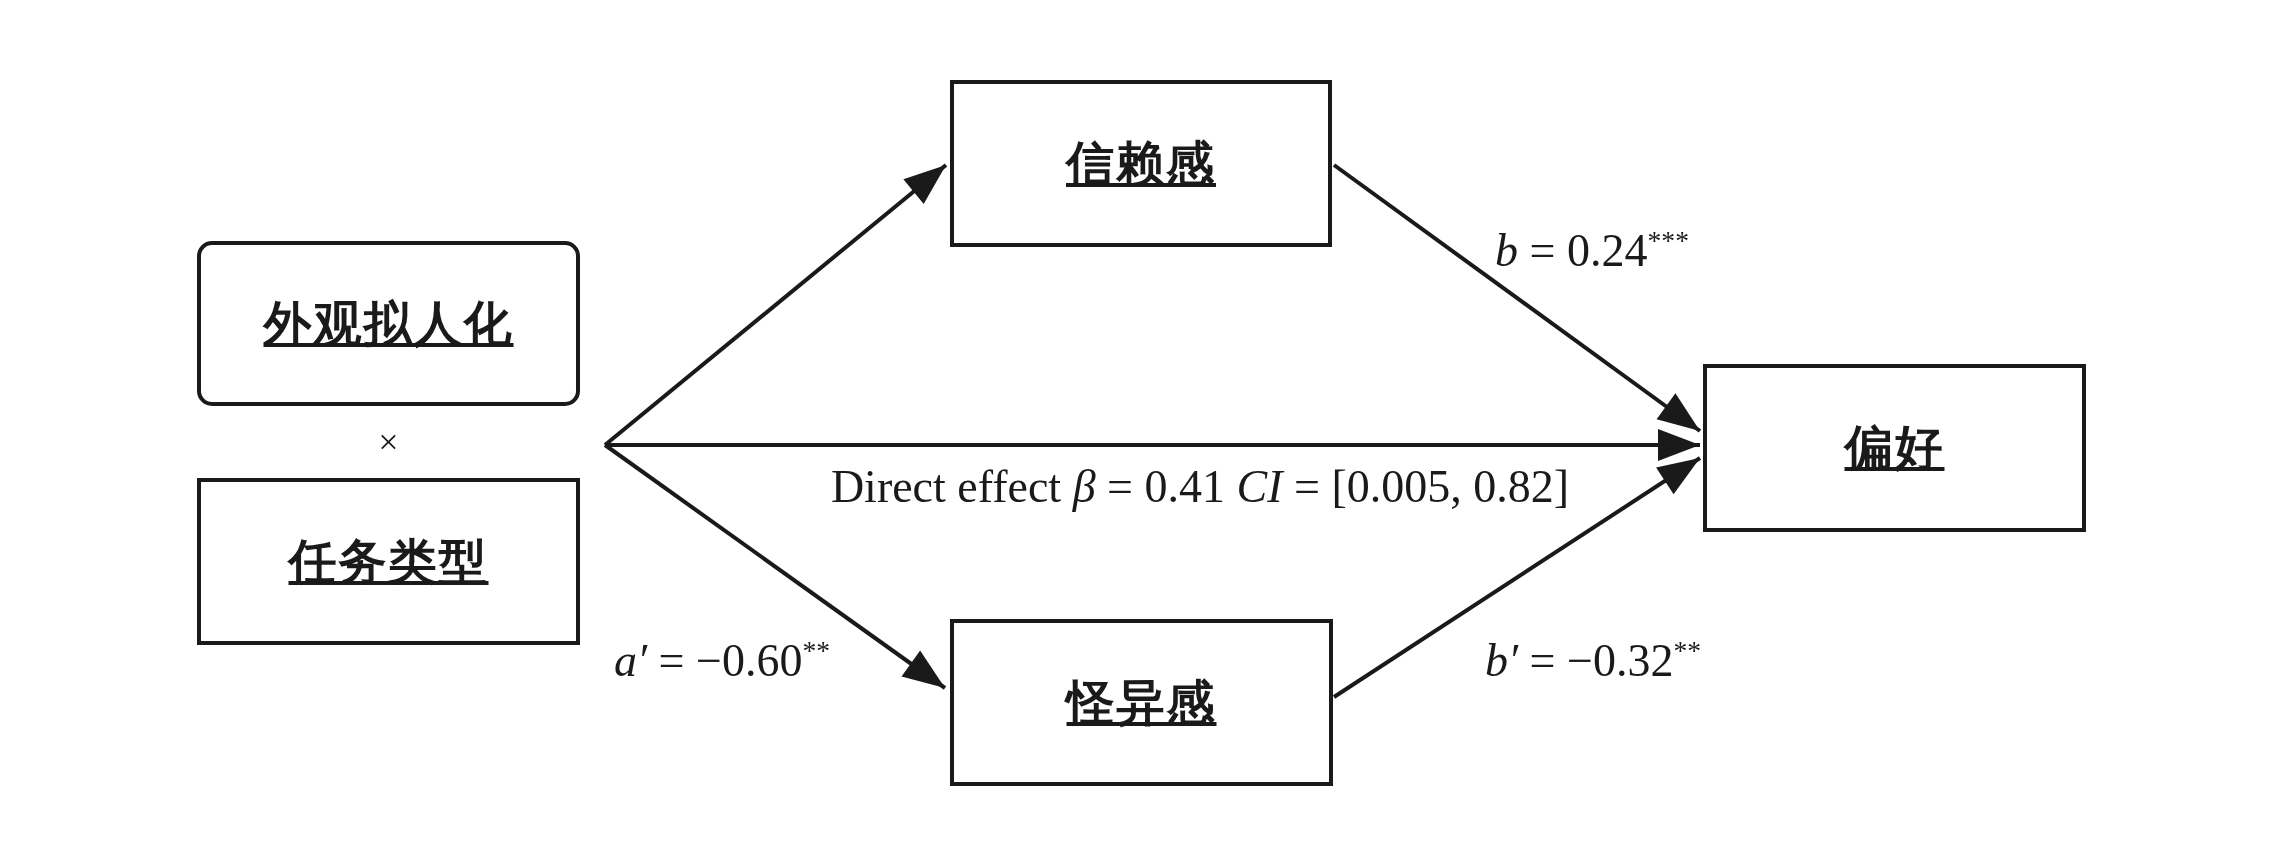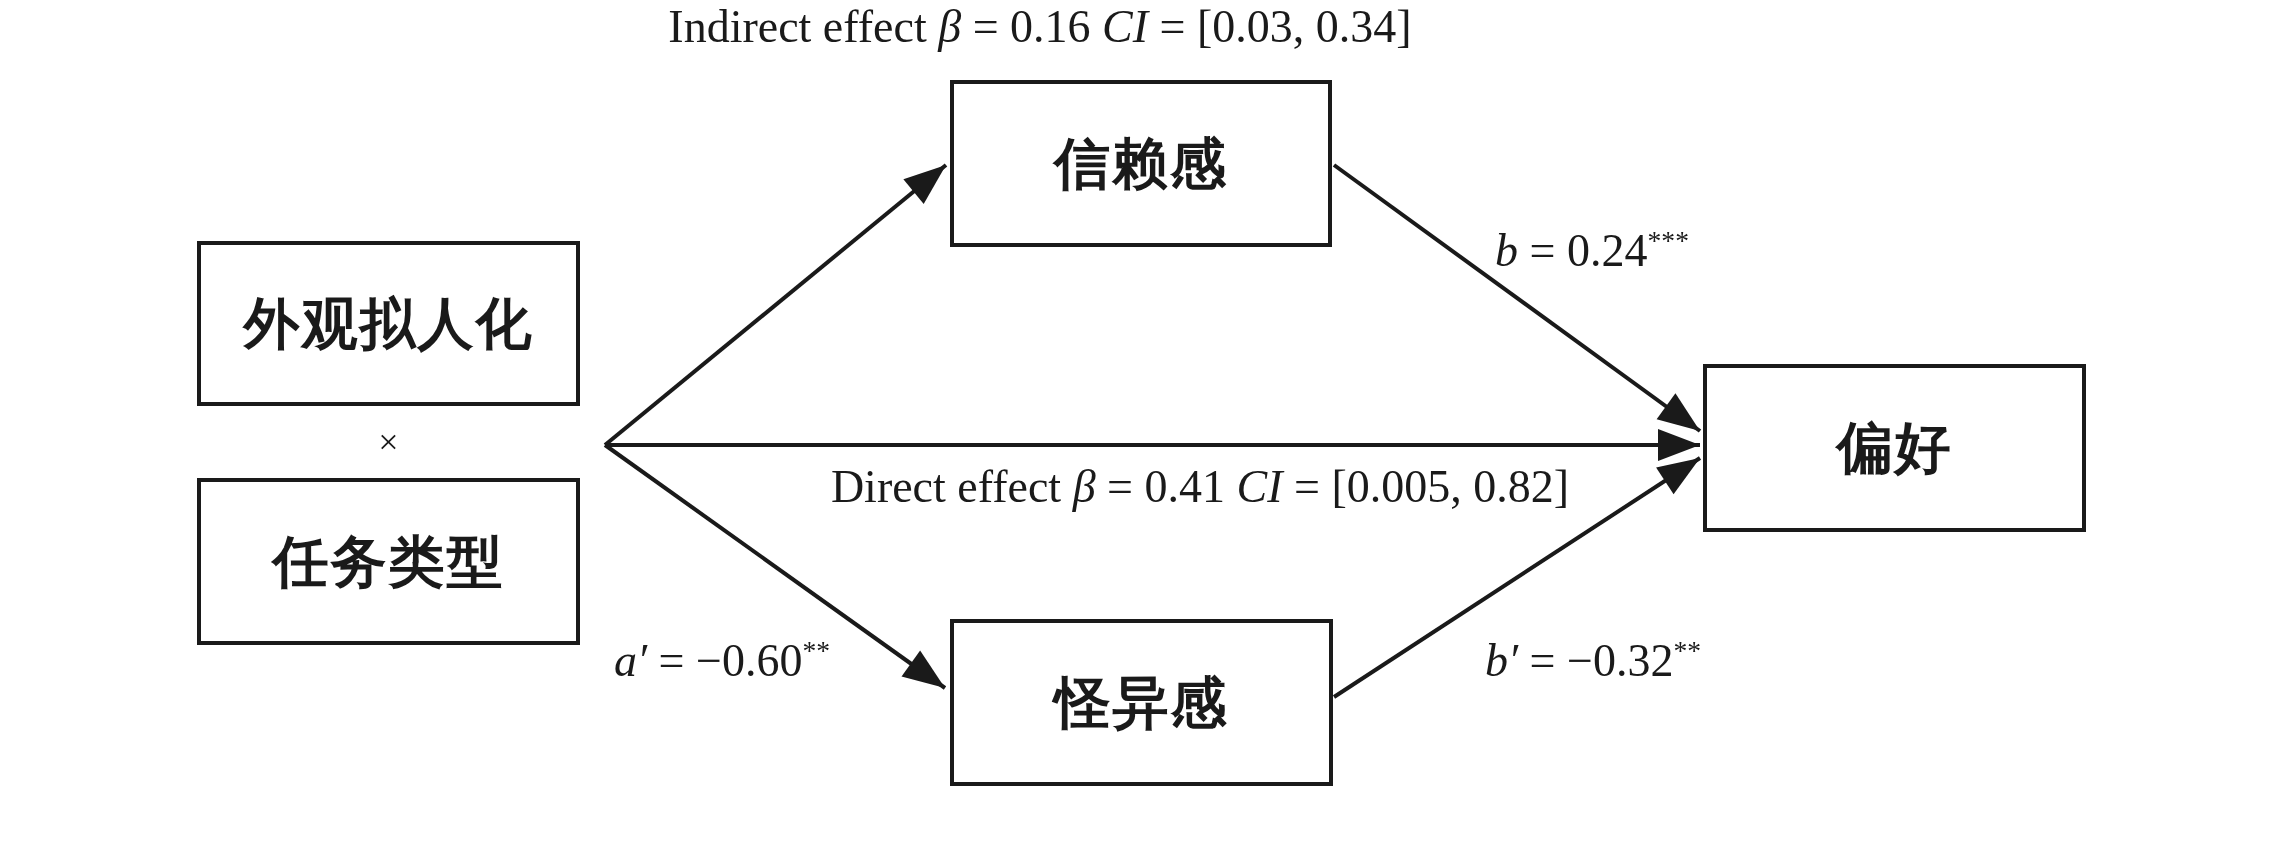--- a/index.html
+++ b/index.html
@@ -29,23 +29,24 @@
     box-sizing: border-box;
     border: 4px solid #1a1a1a;
     background: #ffffff;
     display: flex;
     align-items: center;
     justify-content: center;
     z-index: 2;
   }
   .box .cn {
     font-weight: 700;
-    font-size: 56px;
+    font-size: 48px;
     letter-spacing: 2px;
     line-height: 1;
+    text-decoration: underline;
   }
   .interaction-x {
     position: absolute;
     left: 197px;
     top: 406px;
     width: 383px;
     height: 72px;
     display: flex;
     align-items: center;
     justify-content: center;
@@ -88,21 +89,21 @@
         <path d="M 2 2 L 44 18 L 2 34 Z" fill="#1a1a1a"></path>
       </marker>
     </defs>
     <line x1="605" y1="445" x2="946" y2="165" stroke="#1a1a1a" stroke-width="4" marker-end="url(#arrow)"></line>
     <line x1="605" y1="445" x2="1700" y2="445" stroke="#1a1a1a" stroke-width="4" marker-end="url(#arrow)"></line>
     <line x1="605" y1="445" x2="945" y2="688" stroke="#1a1a1a" stroke-width="4" marker-end="url(#arrow)"></line>
     <line x1="1334" y1="165" x2="1700" y2="431" stroke="#1a1a1a" stroke-width="4" marker-end="url(#arrow)"></line>
     <line x1="1334" y1="697" x2="1700" y2="458" stroke="#1a1a1a" stroke-width="4" marker-end="url(#arrow)"></line>
   </svg>
 
-  <div class="box" style="left:197px; top:241px; width:383px; height:165px;">
+  <div class="box" style="left:197px; top:241px; width:383px; height:165px;border-radius:15px;">
     <span class="cn">外观拟人化</span>
   </div>
 
   <div class="interaction-x">
     <span>×</span>
   </div>
 
   <div class="box" style="left:197px; top:478px; width:383px; height:167px;">
     <span class="cn">任务类型</span>
   </div>
@@ -125,22 +126,19 @@
   </div>
 
   <div class="lbl" style="left:722px; top:661px;">
     <span class="it">a′</span><span> = −0.60</span><sup>**</sup>
   </div>
 
   <div class="lbl" style="left:1593px; top:661px;font-family:Liberation Serif, serif;">
     <span class="it">b′</span><span> = −0.32</span><sup>**</sup>
   </div>
 
-  <div class="effect-lbl" style="left:1040px; top:27px;">
-    <span>Indirect effect </span><span class="it">β</span><span> = 0.16 </span><span class="it">CI</span><span> = [0.03, 0.34]</span>
-  </div>
 
   <div class="effect-lbl" style="left:1200px; top:487px;">
     <span>Direct effect </span><span class="it">β</span><span> = 0.41 </span><span class="it">CI</span><span> = [0.005, 0.82]</span>
   </div>
 
 
 </div>
 
 </body></html>

